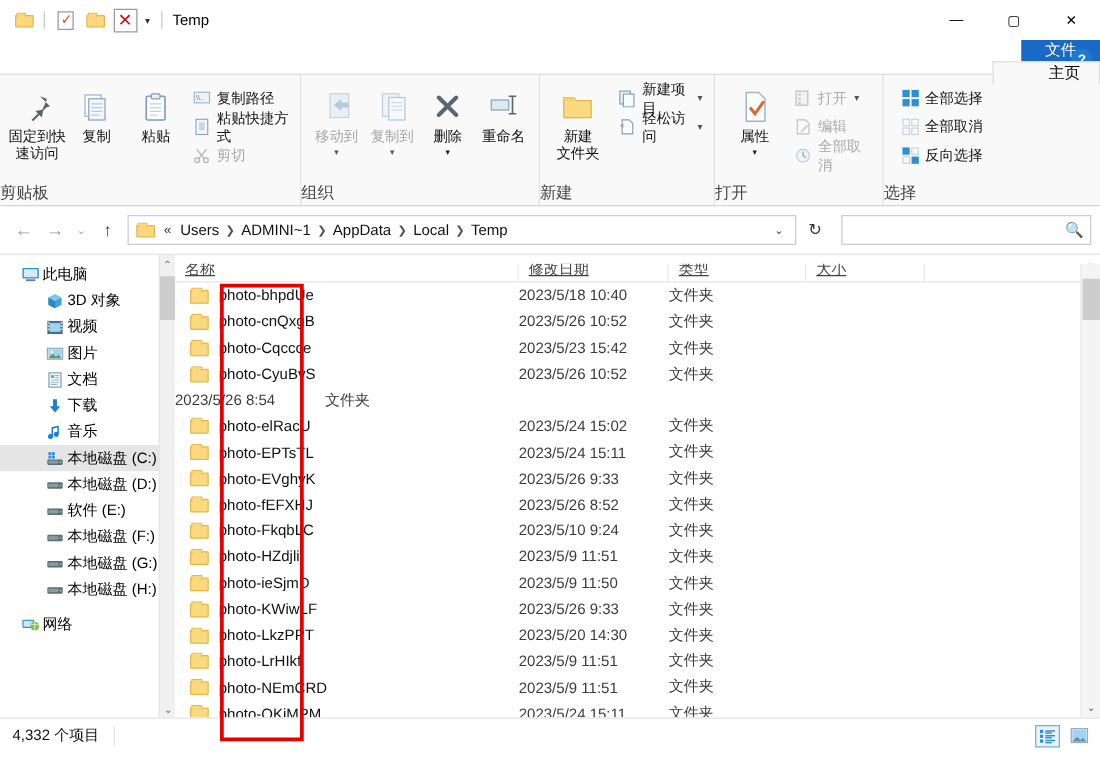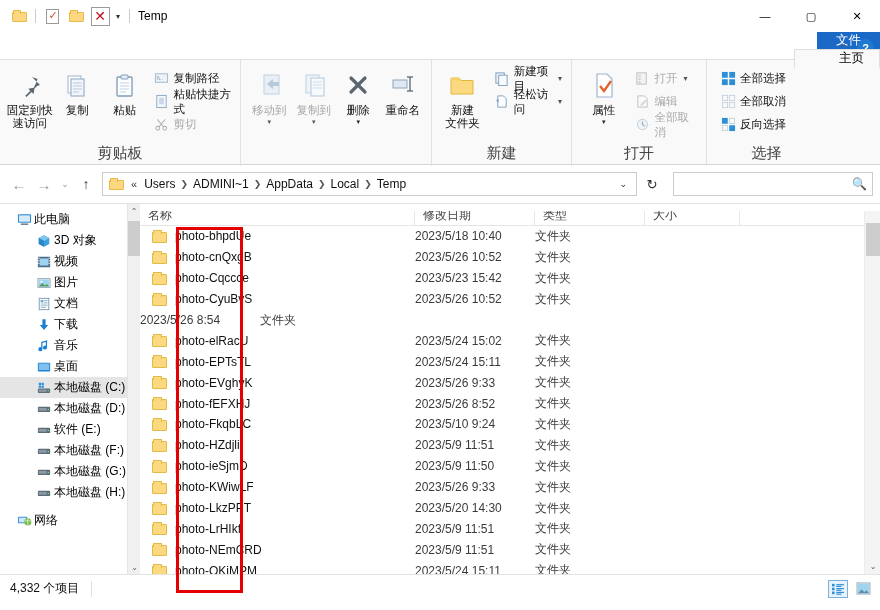--- a/index.html
+++ b/index.html
@@ -34,21 +34,21 @@
   .tab.file { background:#1b69c6; color:#fff; font-weight:normal; padding:0 19px; height:27px; }
   .tab.active { background:#f9f9f9; border:1px solid #dededd; border-bottom:1px solid #f9f9f9; position:relative; z-index:3;padding-left:44px; }
   .tab-help { position:absolute; right:6px; bottom:3px; display:flex; align-items:center; gap:9px; }
   .chev-up { font-size:9px; color:#555; }
   .help-circ { width:17px; height:17px; border-radius:50%; background:#1f78d1; color:#fff; font-size:11px; font-weight:bold; display:flex; align-items:center; justify-content:center; }
 
   
   .ribbon { height:106px; background:#f9f9f9; border-top:1px solid #dededd; border-bottom:1px solid #d6d6d6; display:flex; position:relative; }
   .rgroup { position:relative; display:flex; flex-direction:column; height:106px; padding-top:5px; }
   .rgroup + .rgroup { border-left:1px solid #e2e2e2; }
-  .rgroup .glabel { position:absolute; bottom:3px; width:100%; text-align:center; font-size:15px; color:#444;font-family:Liberation Mono, monospace; }
+  .rgroup .glabel { position:absolute; bottom:3px; width:100%; font-size:13px; color:#444;font-family:Liberation Mono, monospace; }
   .gbody { display:flex; align-items:flex-start; padding:0 6px; }
   .bigbtn { width:54px; display:flex; flex-direction:column; align-items:center; padding-top:4px; }
   .bigbtn .bico { height:32px; display:flex; align-items:flex-end; justify-content:center; }
   .bigbtn .blab { font-size:11.5px; color:#111; text-align:center; line-height:13px; margin-top:3px; }
   .bigbtn.dim .blab { color:#a6a6a6; }
   .smallcol { display:flex; flex-direction:column; padding-top:3px; gap:2px; }
   .smallbtn { display:flex; align-items:center; gap:4px; height:21px; padding:0 3px; font-size:11.5px; color:#111; }
   .smallbtn.dim { color:#a9a9a9; }
   .mini { width:16px; height:16px; display:flex; align-items:center; justify-content:center; flex:0 0 16px; }
   .dropcaret { font-size:7px; color:#555; margin-top:1px; }
@@ -77,21 +77,21 @@
   .navrow.sel { background:#e5e5e5; }
   .navrow .nico { width:20px; display:flex; align-items:center; justify-content:center; flex:0 0 20px; }
   .nav-l0 { padding-left:14px; }
   .nav-l1 { padding-left:34px; }
   .navscroll { position:absolute; right:0; top:0; width:13px; height:371px; background:#f0f0f0; border-left:1px solid #e5e5e5; }
   .navscroll .arrw { height:15px; display:flex; align-items:center; justify-content:center; font-size:8px; color:#606060; background:#f0f0f0; }
   .navscroll .arrw.bot { position:absolute; bottom:0; width:13px; }
   .navthumb { position:absolute; top:17px; left:0; width:13px; height:35px; background:#cdcdcd; }
 
   .listpane { flex:1; position:relative; background:#fff; overflow:hidden; }
-  .colhdr { height:22px; display:flex; border-bottom:1px solid #e5e5e5; font-size:12px; color:#444; background:#fff; }
+  .colhdr { height:22px; display:flex; border-bottom:1px solid #e5e5e5; font-size:12px; color:#444; background:#fff;text-decoration:underline; }
   .col { display:flex; align-items:center; padding-left:8px; border-right:1px solid #e8e8e8; position:relative; height:22px; }
   .col-name { width:275px; }
   .col-date { width:120px; }
   .col-type { width:110px; }
   .col-size { width:95px; }
   .col-pad { flex:1; border-right:none; }
   .sortmark { position:absolute; left:50%; top:-1px; font-size:8px; color:#777; }
 
   .rows { position:relative; }
   .frow { height:20.9px; display:flex; align-items:center; font-size:12px; color:#111; }
@@ -289,20 +289,21 @@
                 <g stroke="#5b6670" stroke-width="1.3">
                   <line x1="22" y1="6" x2="22" y2="20"></line>
                   <line x1="19" y1="6" x2="25" y2="6"></line>
                   <line x1="19" y1="20" x2="25" y2="20"></line>
                 </g>
               </svg>
           </div>
           <div class="blab">重命名</div>
         </div>
       </div>
+      <div class="glabel">组织</div>
     </div>
 
     <div class="rgroup" style="width:140px">
       <div class="gbody">
         <div class="bigbtn">
           <div class="bico">
             <svg width="30" height="30" viewBox="0 0 30 30">
                 <path d="M4 7h8l2 2.5h12V23H4z" fill="#fbd980" stroke="#e3b63f"></path>
                 <path d="M4 7h8l2 2.5H4z" fill="#f7cf68"></path>
               </svg>
@@ -535,29 +536,20 @@
         <span>下载</span>
       </div>
       <div class="navrow nav-l1">
         <span class="nico">
             <svg width="14" height="14" viewBox="0 0 16 16" fill="#1b7fd4">
               <path d="M11.5 1.5v8.2a2.3 2.3 0 1 1-1.4-2.1V3.4L6.2 4.6v7a2.3 2.3 0 1 1-1.4-2.1V3.3z"></path>
             </svg>
           </span>
         <span>音乐</span>
       </div>
-      <div class="navrow nav-l1">
-        <span class="nico">
-            <svg width="14" height="14" viewBox="0 0 16 16">
-              <rect x="1" y="3" width="14" height="10" rx="1" fill="#1b7fd4"></rect>
-              <rect x="2" y="4" width="12" height="7.5" fill="#7fc0ee"></rect>
-            </svg>
-          </span>
-        <span>桌面</span>
-      </div>
       <div class="navrow nav-l1 sel">
         <span class="nico">
             <svg width="14" height="14" viewBox="0 0 16 16">
               <g fill="#2d8fd5">
                 <rect x="2" y="2" width="2.6" height="2.6"></rect>
                 <rect x="5.2" y="2" width="2.6" height="2.6"></rect>
                 <rect x="2" y="5.2" width="2.6" height="2.6"></rect>
                 <rect x="5.2" y="5.2" width="2.6" height="2.6"></rect>
               </g>
               <rect x="1" y="8.6" width="14" height="5" rx="1" fill="#5d6d78"></rect>

